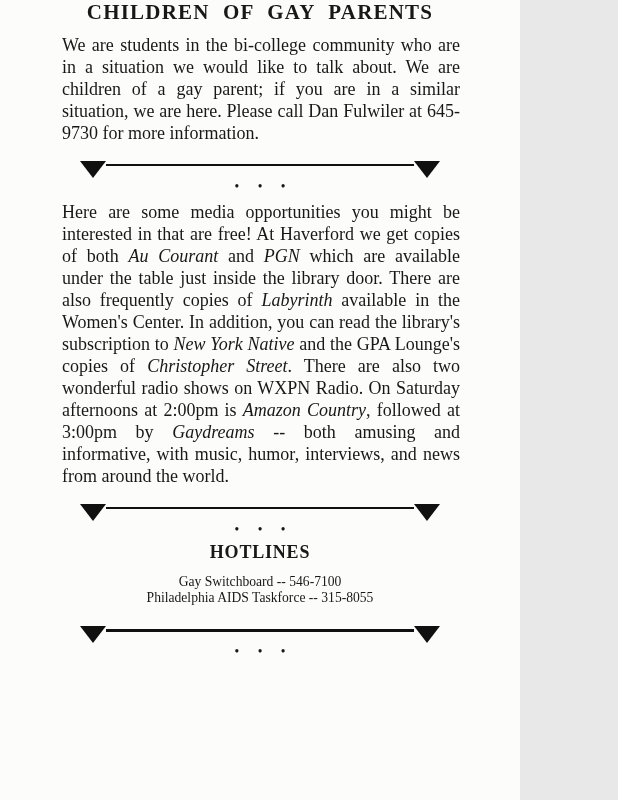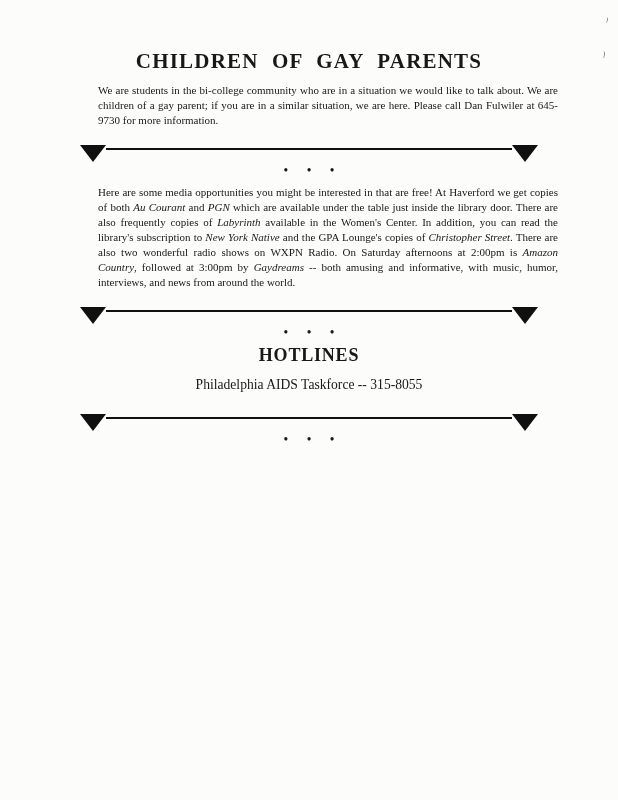--- a/index.html
+++ b/index.html
@@ -1,49 +1,48 @@
 <!DOCTYPE html>
 <html><head>
 <meta charset="utf-8">
 <style>
   * { margin: 0; padding: 0; box-sizing: border-box; }
   html, body { width: 618px; height: 800px; }
   body { background: #e8e8e8; }
   .page {
     position: relative;
-    width: 618px;
+    width: 520px;
     height: 800px;
     background: #fcfcfa;
     color: #181818;
     font-family: "Liberation Serif", serif;
     overflow: hidden;
-    padding-top: 49px;
   }
   .title-xl {
     text-align: center;
     font-size: 21px;
     font-weight: bold;
     letter-spacing: 1.2px;
     word-spacing: 7px;
     line-height: 24px;
   }
   .title-lg {
     text-align: center;
     font-size: 18px;
     font-weight: bold;
     letter-spacing: 0.8px;
     word-spacing: 5px;
     line-height: 21px;
     margin-top: 8px;
   }
   .body-text {
-    margin: 10px 60px 0 98px;
+    margin: 10px 60px 0 62px;
     text-align: justify;
-    font-size: 11px;
-    line-height: 15px;
+    font-size: 18px;
+    line-height: 22px;
   }
   .divider { margin: 17px 80px 0 80px; }
   .divider-row { display: flex; align-items: flex-start; }
   .tri {
     width: 0; height: 0; flex: none;
     border-left: 13px solid transparent;
     border-right: 13px solid transparent;
     border-top: 17px solid #101010;
   }
   .rule { flex: 1; height: 2.4px; background: #101010; margin-top: 3px; }
@@ -100,20 +99,21 @@
       <span class="tri"></span>
       <span class="rule"></span>
       <span class="tri"></span>
     </div>
     <div class="dots">• • •</div>
   </div>
 
   <h2 class="title-lg">HOTLINES</h2>
 
   <div class="hotlines">
+    <div>Gay Switchboard -- 546-7100</div>
     <div>Philadelphia AIDS Taskforce -- 315-8055</div>
   </div>
 
   <div class="divider" style="margin-top:21px">
     <div class="divider-row">
       <span class="tri"></span>
       <span class="rule"></span>
       <span class="tri"></span>
     </div>
     <div class="dots">• • •</div>

